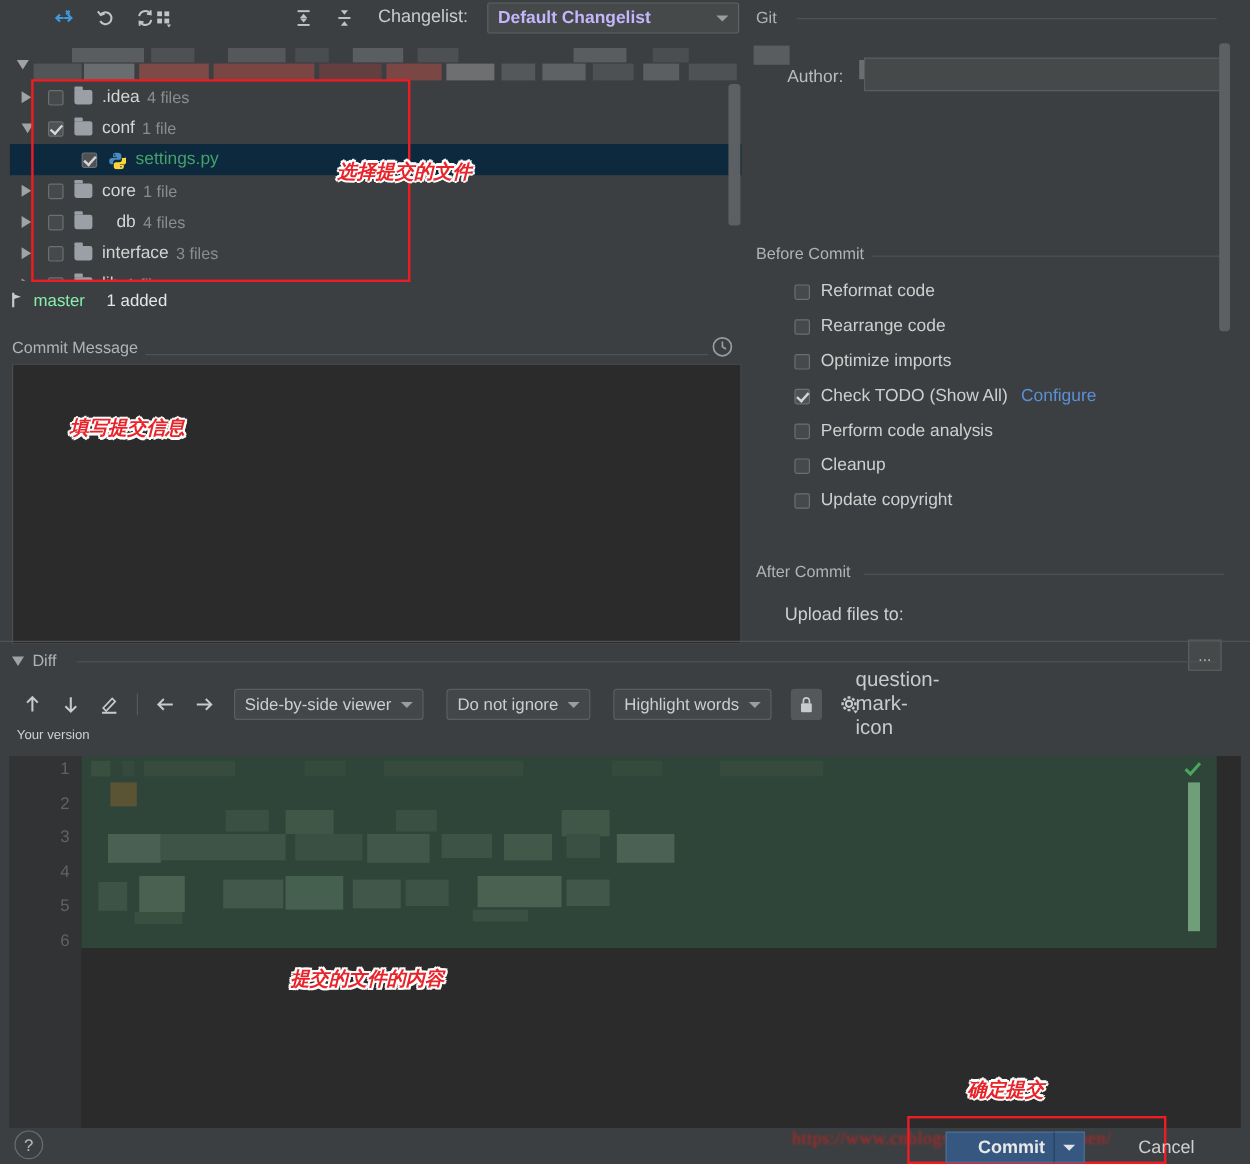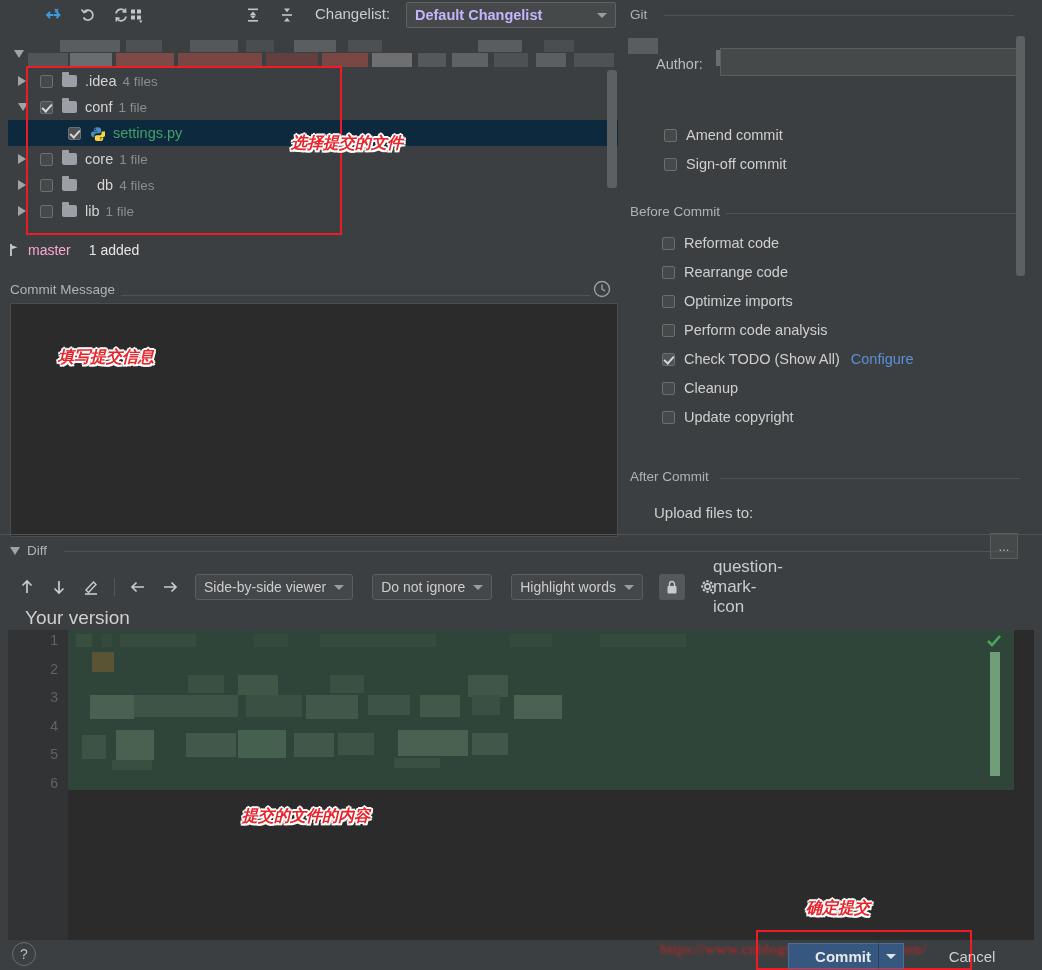--- a/index.html
+++ b/index.html
@@ -306,37 +306,48 @@
           <span class="cnt">4 files</span>
         </div>
         <div class="trow" style="padding-left: 10px;">
           <span style="width: 14px; display: inline-flex; align-items: center; flex: 0 0 auto;">
             <span class="tri-r"></span>
           </span>
           <span class="chk" style="margin-left: 8px;"></span>
           <span style="margin-left: 9px; display: inline-flex; align-items: center; flex: 0 0 auto;">
             <span class="folder"></span>
           </span>
+          <span style="margin-left: 8px;">interface</span>
+          <span class="cnt">3 files</span>
+        </div>
+        <div class="trow" style="padding-left: 10px;">
+          <span style="width: 14px; display: inline-flex; align-items: center; flex: 0 0 auto;">
+            <span class="tri-r"></span>
+          </span>
+          <span class="chk" style="margin-left: 8px;"></span>
+          <span style="margin-left: 9px; display: inline-flex; align-items: center; flex: 0 0 auto;">
+            <span class="folder"></span>
+          </span>
           <span style="margin-left: 8px;">lib</span>
           <span class="cnt">1 file</span>
         </div>
       </div>
 
     <div class="vscroll" style="right:1px; top:34px; width:10px; height:118px;"></div>
   </div>
 
   <div class="redbox abs" style="left:26px; top:66px; width:316px; height:169px;"></div>
-  <div class="anno abs" style="left:291px; top:133px; font-size:16px;">选择提交的文件</div>
+  <div class="anno abs" style="left:281px; top:133px; font-size:16px;">选择提交的文件</div>
 
   <div id="statusbar" class="abs">
     <svg width="14" height="16" viewBox="0 0 14 16" style="margin-right:6px">
       <path d="M3 2 L3 14" stroke="#c8cbcd" stroke-width="1.8"></path>
       <path d="M3.5 3.2 L9.5 5.2 L3.5 7.2 Z" fill="#c8cbcd"></path>
     </svg>
-    <span style="color:#f9a8d4">master</span>
+    <span style="color:#86efac">master</span>
     <span style="color:#e5e5e5; margin-left:18px;">1 added</span>
   </div>
 
   <div id="cm-label" class="abs">Commit Message</div>
   <div id="cm-line" class="abs"></div>
   <div id="cm-clock" class="abs">
     <svg width="20" height="20" viewBox="0 0 20 20">
       <circle cx="10" cy="10" r="7.5" stroke="#9a9da0" stroke-width="1.4" fill="none"></circle>
       <path d="M10 5.5 L10 10 L13 11.8" stroke="#9a9da0" stroke-width="1.4" fill="none"></path>
     </svg>
@@ -344,55 +355,45 @@
   <div id="cm-box" class="abs" title=""></div>
   <div class="anno abs" style="left:58px; top:347px; font-size:16px;">填写提交信息</div>
 
   <div class="abs" style="left:628px; top:36px; width:398px; height:496px;">
 
     <div class="abs" style="left:0px; top:2px; width:30px; height:16px; background:#5a5d5f;"></div>
     <div class="abs" style="left:88px; top:14px; width:60px; height:16px; background:#6b6e70;"></div>
     <div class="abs" style="left:28px; top:20px; font-size:14.5px; color:#b9bcbe;">Author:</div>
     <div class="abs" style="left:92px; top:12px; width:298px; height:28px; background:#45494a; border:1px solid #5a5e60;"></div>
 
-    <div class="abs" style="left:36px; top:88px;">
-      <div class="opt">
-        <span class="chk"></span>
-        <span>Amend commit</span>
-      </div>
-      <div class="opt" style="margin-top:7px">
-        <span class="chk"></span>
-        <span>Sign-off commit</span>
-      </div>
-    </div>
 
     <div class="abs grp-title" style="left:2px; top:168px; background:#3c3f41; padding-right:6px; z-index:2;">Before Commit</div>
     <div class="abs grp-line" style="left:98px; top:177px; width:294px;"></div>
 
     <div class="abs" style="left:34px; top:196px;">
       <div class="opt">
         <span class="chk"></span>
         <span>Reformat code</span>
       </div>
       <div class="opt" style="margin-top:7px">
         <span class="chk"></span>
         <span>Rearrange code</span>
       </div>
       <div class="opt" style="margin-top:7px">
         <span class="chk"></span>
         <span>Optimize imports</span>
       </div>
       <div class="opt" style="margin-top:7px">
-        <span class="chk"></span>
-        <span>Perform code analysis</span>
-      </div>
-      <div class="opt" style="margin-top:7px">
         <span class="chk on"></span>
         <span>Check TODO (Show All)</span>
         <span style="color:#5b8fd6; margin-left:2px;">Configure</span>
+      </div>
+      <div class="opt" style="margin-top:7px">
+        <span class="chk"></span>
+        <span>Perform code analysis</span>
       </div>
       <div class="opt" style="margin-top:7px">
         <span class="chk"></span>
         <span>Cleanup</span>
       </div>
       <div class="opt" style="margin-top:7px">
         <span class="chk"></span>
         <span>Update copyright</span>
       </div>
     </div>
@@ -473,21 +474,21 @@
             <path d="M11.4 11.4 L12.8 12.8"></path>
           <path d="M12.8 4.2 L11.4 5.6"></path>
             <path d="M5.6 11.4 L4.2 12.8"></path>
         </g>
         <path d="M12 14 L16 14 L14 16.5 Z" fill="#c8cbcd"></path>
       </svg>
     </div>
     <div class="icobtn" style="margin-left:8px; font-size:17px; color:#c8cbcd;" style2="">question-mark-icon</div>
   </div>
 
-  <div class="abs" style="left:25px; top:607px; font-size:19px; color:#cfcfcf;">Your version</div>
+  <div class="abs" style="left:14px; top:607px; font-size:11px; color:#cfcfcf;">Your version</div>
 
   <div id="diff-body" class="abs">
     <div class="gutter">
       <div id="diff-lnums">
           <div class="lnum" style="top: 2px;">1</div>
           <div class="lnum" style="top: 30.5px;">2</div>
           <div class="lnum" style="top: 59px;">3</div>
           <div class="lnum" style="top: 87.5px;">4</div>
           <div class="lnum" style="top: 116px;">5</div>
           <div class="lnum" style="top: 144.5px;">6</div>

